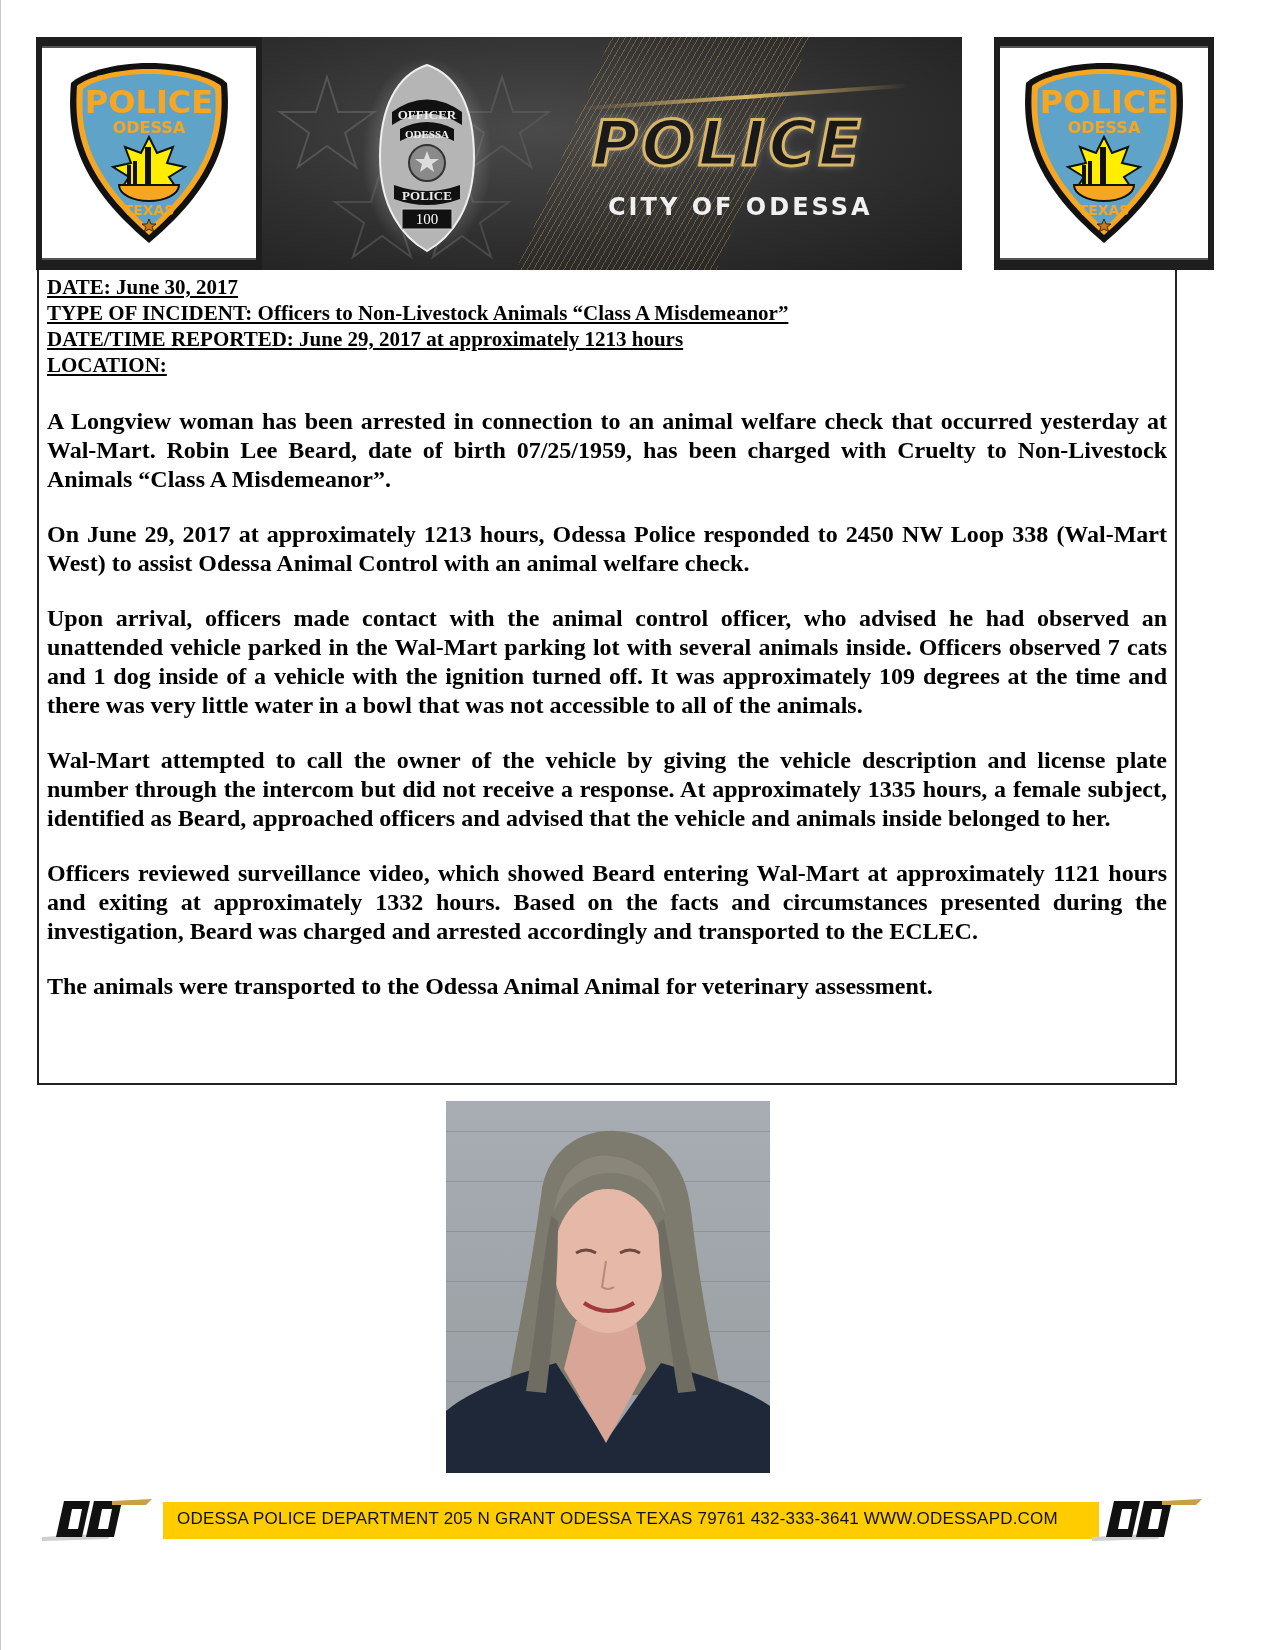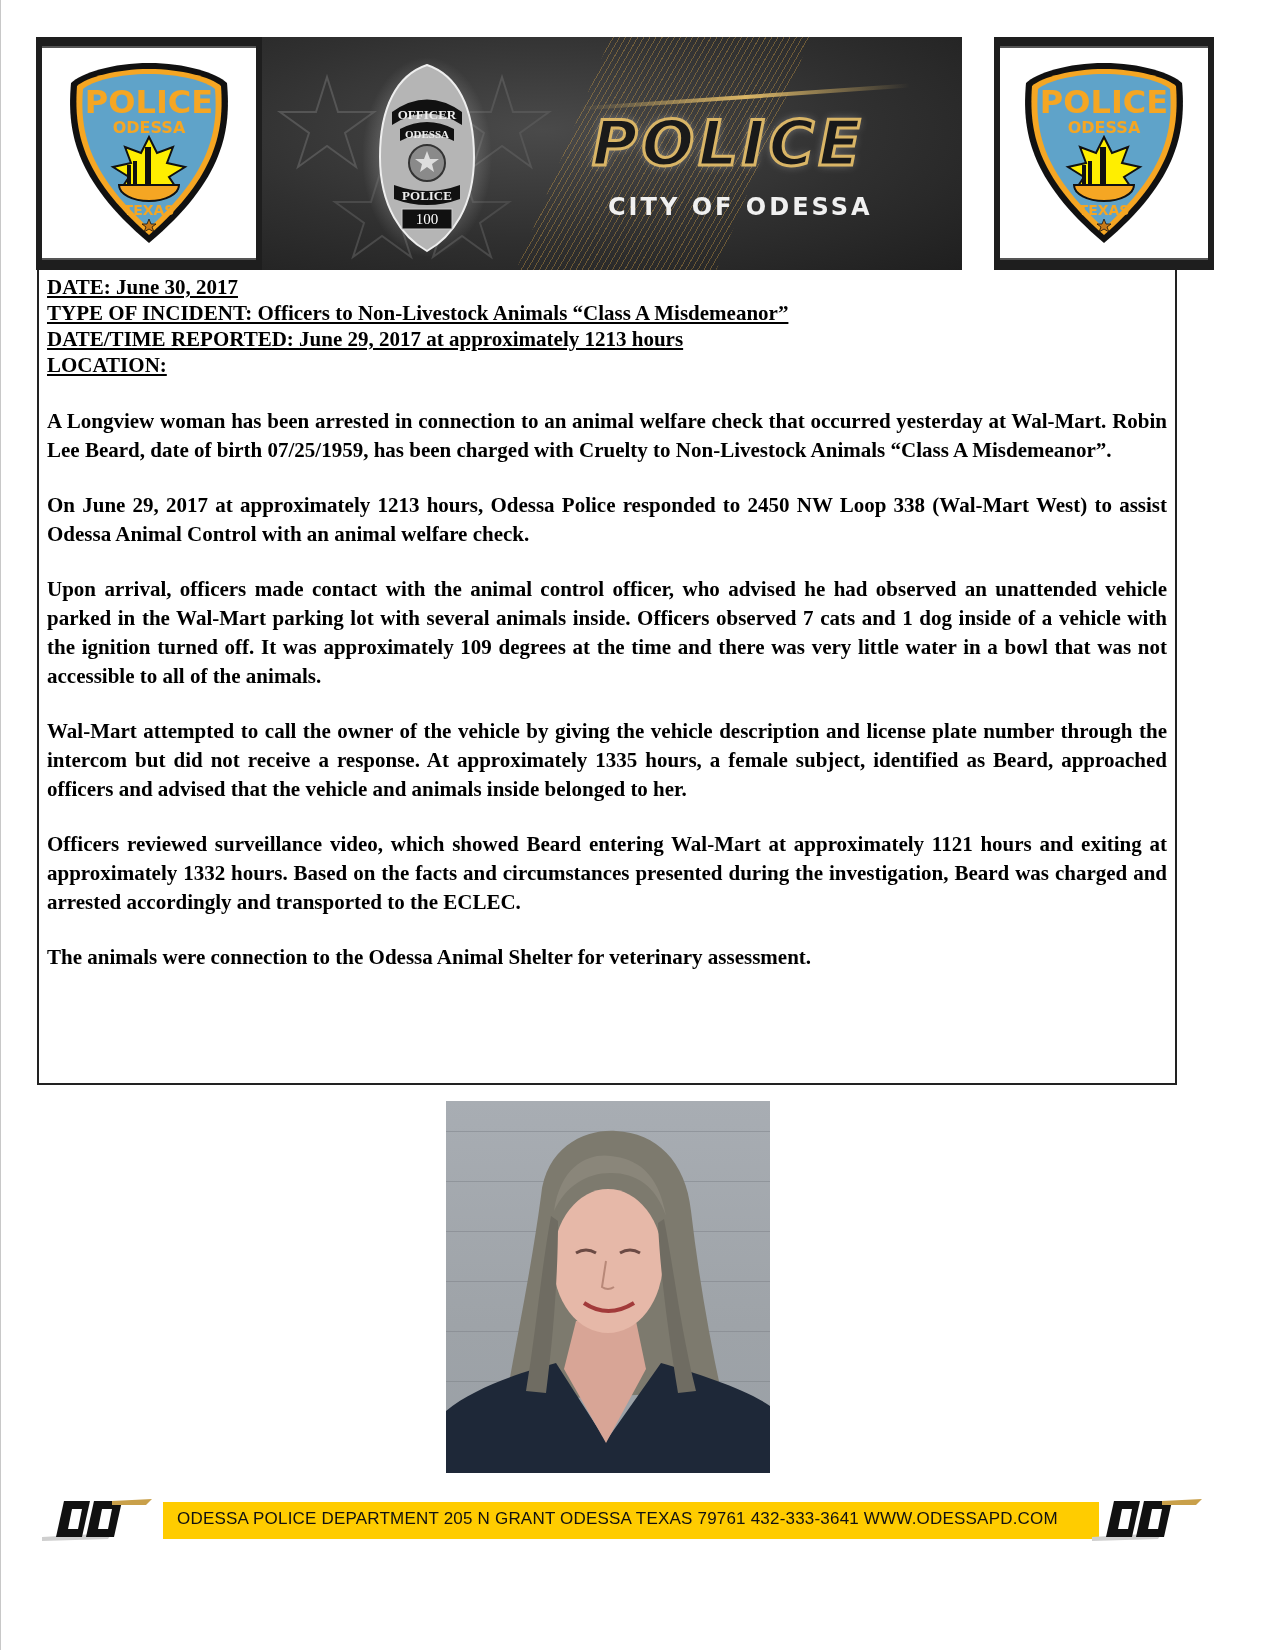--- a/index.html
+++ b/index.html
@@ -22,21 +22,21 @@
   .banner .badge { position: absolute; left: 100px; top: 20px; }
   .banner .police-word { position: absolute; left: 330px; top: 70px; font-family: "DejaVu Sans", sans-serif; font-weight: bold; font-style: italic;
     font-size: 62px; letter-spacing: 4px; color: #1a1a1a;
     -webkit-text-stroke: 3px #d9b566; text-shadow: 0 0 10px rgba(255,255,255,0.35); }
   .banner .city-word { position: absolute; left: 346px; top: 156px; font-family: "DejaVu Sans", sans-serif; font-size: 24px; letter-spacing: 3px; color: #f0f0f0; font-weight: bold; }
   .banner .swoosh { position: absolute; left: 318px; top: 58px; width: 330px; height: 4px; background: linear-gradient(90deg, transparent, #d9b566, transparent); transform: rotate(-4deg); }
 
   
   .body-box { position: absolute; left: 37px; top: 270px; width: 1140px; height: 815px; border: 2px solid #222; border-top: none; box-sizing: border-box; padding: 4px 8px 0 8px; }
   .field { font-weight: bold; font-size: 21px; line-height: 26px; color: #000; margin: 0; white-space: nowrap; text-decoration: underline; }
-  .para { font-weight: bold; font-size: 21px; line-height: 29px; color: #000; margin: 26px 0 0 0; text-align: justify; }
+  .para { font-weight: bold; font-size: 24px; line-height: 29px; color: #000; margin: 26px 0 0 0; text-align: justify; }
   .para.first { margin-top: 29px; }
 
   
   .photo { position: absolute; left: 446px; top: 1101px; width: 324px; height: 372px; overflow: hidden;
     background: linear-gradient(180deg, #a8adb3 0%, #9ea3a8 60%, #9aa0a6 100%); }
   .photo .wall-line { position: absolute; left: 0; right: 0; height: 1px; background: rgba(120,125,130,0.45); }
 
   
   .footer-bar { position: absolute; left: 163px; top: 1502px; width: 936px; height: 37px; background: #ffcc00; }
   .footer-text { position: absolute; left: 14px; top: 7px; font-family: "Liberation Sans", sans-serif; font-size: 17px; letter-spacing: 0.2px; color: #111; white-space: nowrap; }
@@ -127,21 +127,21 @@
   <p class="field">DATE: June 30, 2017</p>
   <p class="field">TYPE OF INCIDENT: Officers to Non-Livestock Animals “Class A Misdemeanor”</p>
   <p class="field">DATE/TIME REPORTED: June 29, 2017 at approximately 1213 hours</p>
   <p class="field">LOCATION:</p>
 
   <p class="para first">A Longview woman has been arrested in connection to an animal welfare check that occurred yesterday at Wal-Mart. Robin Lee Beard, date of birth 07/25/1959, has been charged with Cruelty to Non-Livestock Animals “Class A Misdemeanor”.</p>
   <p class="para">On June 29, 2017 at approximately 1213 hours, Odessa Police responded to 2450 NW Loop 338 (Wal-Mart West) to assist Odessa Animal Control with an animal welfare check.</p>
   <p class="para">Upon arrival, officers made contact with the animal control officer, who advised he had observed an unattended vehicle parked in the Wal-Mart parking lot with several animals inside. Officers observed 7 cats and 1 dog inside of a vehicle with the ignition turned off. It was approximately 109 degrees at the time and there was very little water in a bowl that was not accessible to all of the animals.</p>
   <p class="para">Wal-Mart attempted to call the owner of the vehicle by giving the vehicle description and license plate number through the intercom but did not receive a response. At approximately 1335 hours, a female subject, identified as Beard, approached officers and advised that the vehicle and animals inside belonged to her.</p>
   <p class="para">Officers reviewed surveillance video, which showed Beard entering Wal-Mart at approximately 1121 hours and exiting at approximately 1332 hours. Based on the facts and circumstances presented during the investigation, Beard was charged and arrested accordingly and transported to the ECLEC.</p>
-  <p class="para">The animals were connection to the Odessa Animal Shelter for veterinary assessment.</p>
+  <p class="para">The animals were transported to the Odessa Animal Animal for veterinary assessment.</p>
 </div>
 
 <div class="photo">
   <div class="wall-line" style="top:30px"></div>
   <div class="wall-line" style="top:80px"></div>
   <div class="wall-line" style="top:130px"></div>
   <div class="wall-line" style="top:180px"></div>
   <div class="wall-line" style="top:230px"></div>
   <div class="wall-line" style="top:280px"></div>
   <svg width="324" height="372" viewBox="0 0 324 372" style="position:absolute;left:0;top:0">

